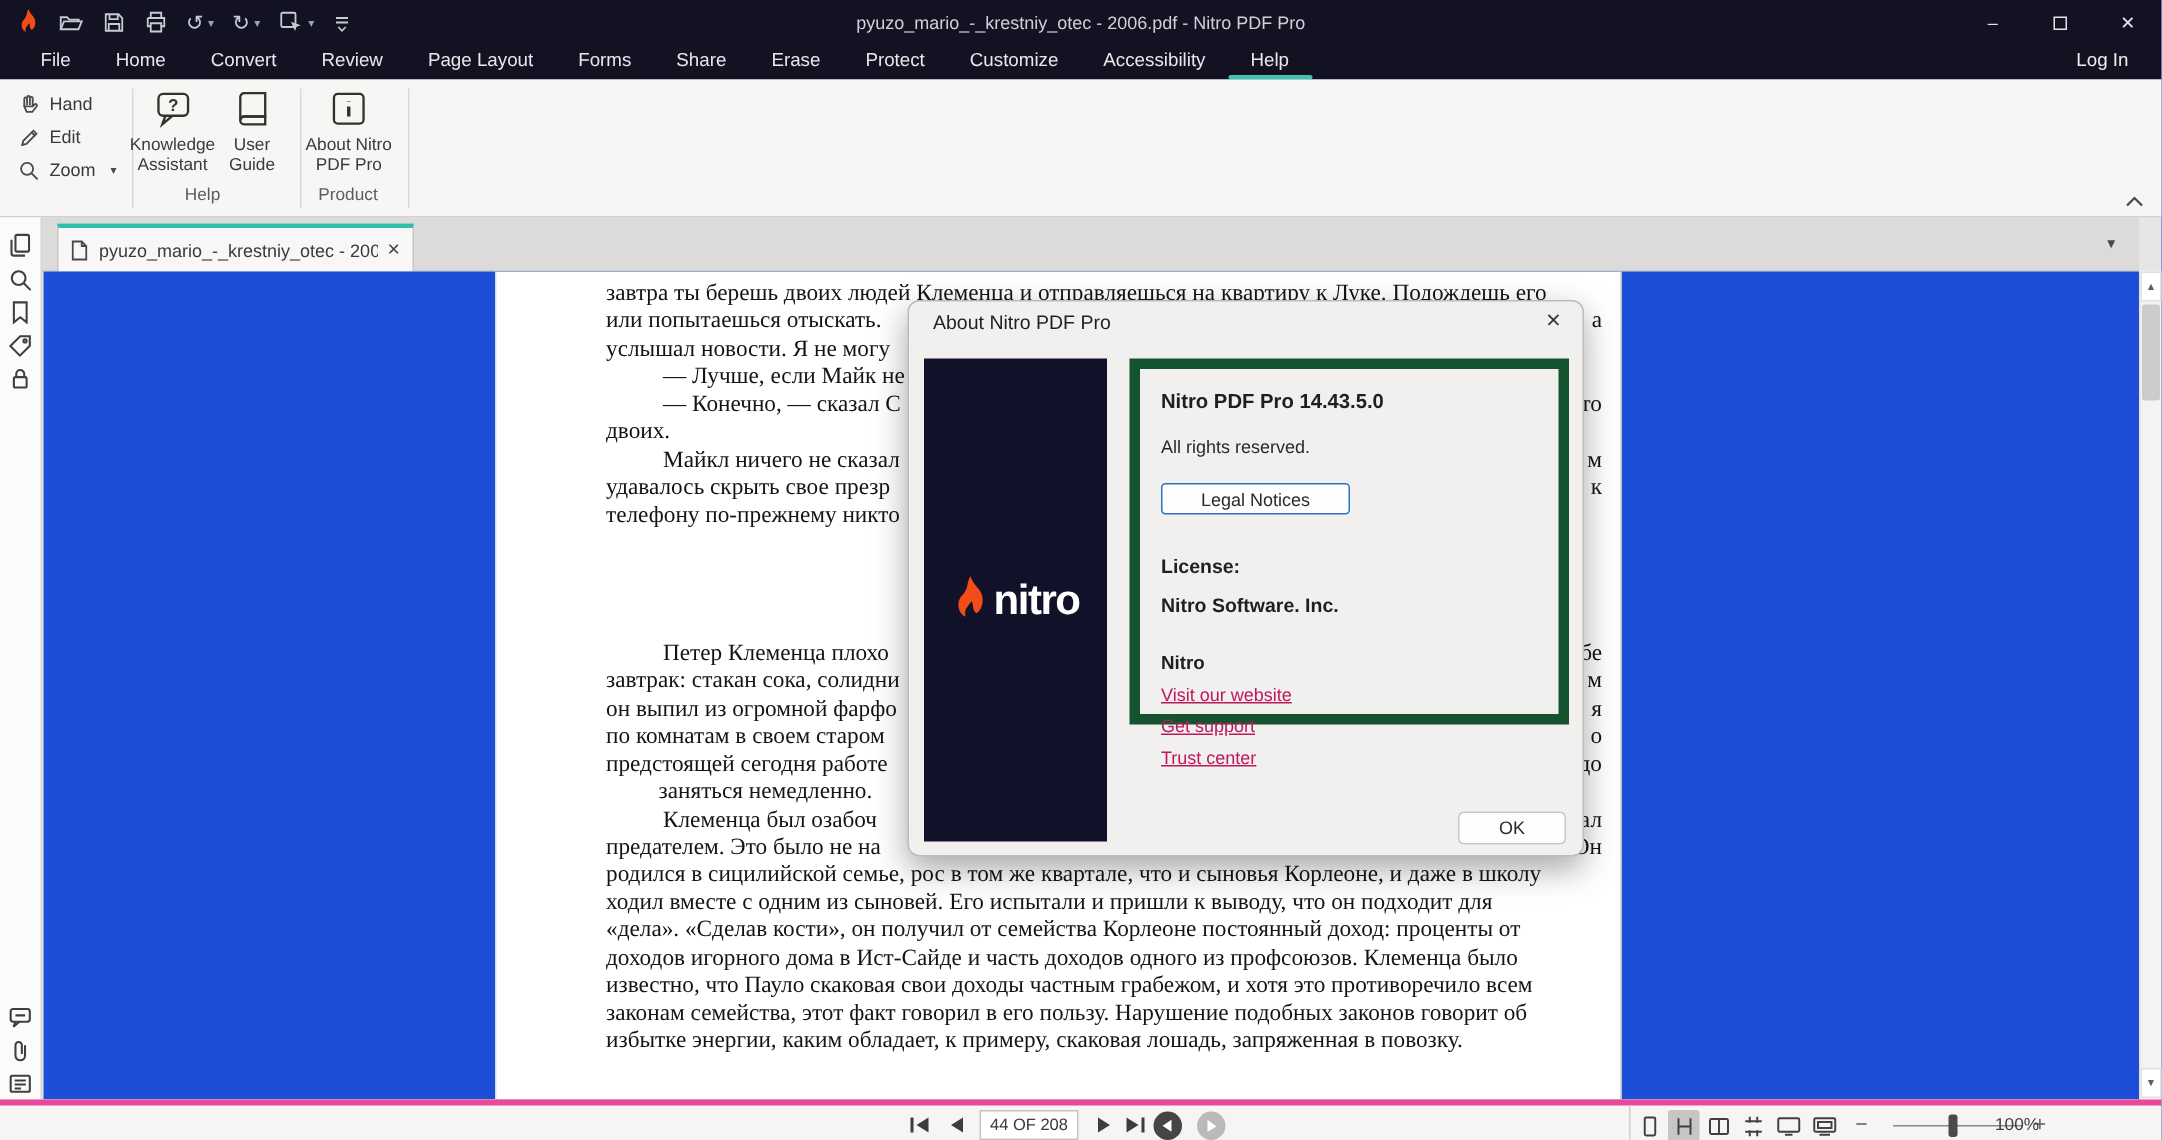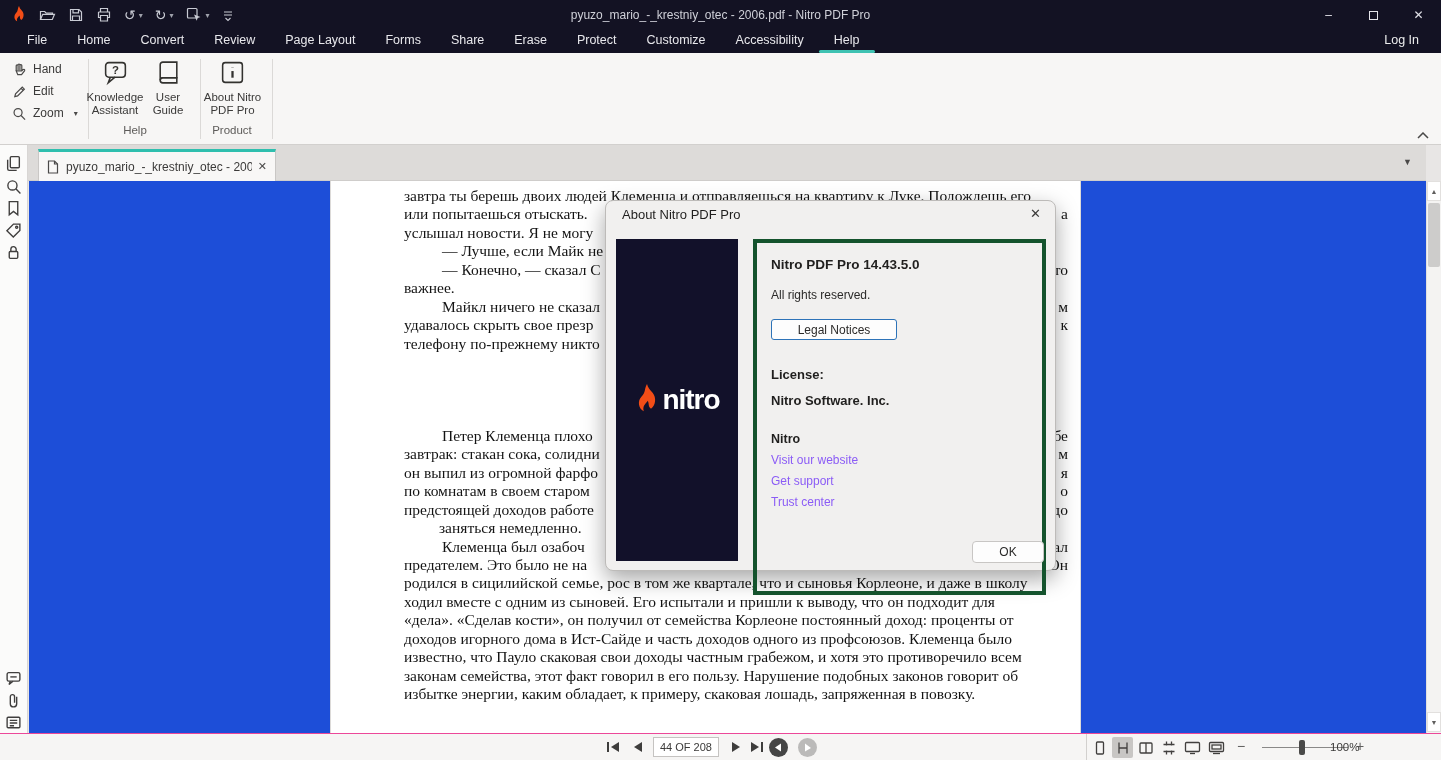--- a/index.html
+++ b/index.html
@@ -63,34 +63,34 @@
   .scroll-arrow { position:absolute; left:0; width:14px; height:20px; background:#ffffff; color:#5f5e5d; font-size:7px; display:flex; align-items:center; justify-content:center; border:1px solid #e2e0de; }
   #scroll-thumb { position:absolute; left:1px; top:22px; width:12px; height:64px; background:#cdcccb; border-radius:2px; }
 
   
   #about-dialog { left:605px; top:200px; width:451px; height:371px; background:#f1f0ef; border:1px solid #bdbbb9; border-radius:8px; box-shadow:0 8px 22px rgba(0,0,0,0.35); }
   #dialog-title { position:absolute; left:16px; top:6px; font-size:13px; color:#201f1e; }
   #dialog-close { position:absolute; right:14px; top:5px; font-size:13px; color:#3b3a39; }
   #logo-panel { position:absolute; left:10px; top:38px; width:122px; height:322px; background:#12112a; display:flex; align-items:center; justify-content:center; }
   .nitro-wordmark { display:flex; align-items:center; }
   .nitro-wordmark span { color:#ffffff; font-size:28px; font-weight:700; letter-spacing:-1px; margin-left:2px; }
-  #info-panel { position:absolute; left:147px; top:38px; width:293px; height:356px; border:4px solid #14532d; padding:14px 12px 0 14px; }
+  #info-panel { position:absolute; left:147px; top:38px; width:293px; height:244px; border:7px solid #14532d; padding:14px 12px 0 14px; }
   #dlg-version { font-size:13.5px; font-weight:700; color:#201f1e; }
   .dlg-copy { font-size:12px; color:#2b2a29; line-height:14px; margin-top:4px; }
   .dlg-copy:first-of-type { margin-top:6px; }
   #legal-btn { position:absolute; left:14px; top:76px; width:126px; height:21px; background:#fdfdfd; border:1px solid #2d73b8; border-radius:3px; font-size:12px; color:#2b2a29; display:flex; align-items:center; justify-content:center; }
   #dlg-license-label { position:absolute; left:14px; top:124px; font-size:13px; font-weight:700; color:#201f1e; }
   #dlg-license-value { position:absolute; left:14px; top:150px; font-size:13px; font-weight:700; color:#201f1e; }
   #dlg-company { position:absolute; left:14px; top:189px; font-size:12.5px; font-weight:700; color:#201f1e; }
   #dialog-links { position:absolute; left:14px; top:210px; }
-  .dlink { font-size:12px; color:#8b5cf6; margin-bottom:7px; cursor:pointer; }
+  .dlink { font-size:12px; color:#be185d; text-decoration:underline; margin-bottom:7px; cursor:pointer; }
   #ok-btn { position:absolute; left:366px; top:340px; width:72px; height:22px; background:#fdfdfd; border:1px solid #c8c6c4; border-radius:4px; font-size:12px; color:#2b2a29; display:flex; align-items:center; justify-content:center; }
 
   
-  #statusbar { left:0; top:733px; width:1441px; height:27px; background:#f6f5f4; border-top:1px solid #ec4899; }
+  #statusbar { left:0; top:733px; width:1441px; height:27px; background:#f6f5f4; border-top:4px solid #ec4899; }
   .nav-btn { position:absolute; top:4px; width:18px; height:18px; display:flex; align-items:center; justify-content:center; }
   .nav-btn svg { fill:#3e3d3c; }
   #page-indicator { position:absolute; left:653px; top:3px; width:66px; height:20px; background:#ffffff; border:1px solid #c5c3c1; font-size:11px; color:#3b3a39; display:flex; align-items:center; justify-content:center; }
   .nav-circle { position:absolute; top:4px; width:19px; height:19px; border-radius:50%; display:flex; align-items:center; justify-content:center; }
   .nav-circle svg { fill:#ffffff; }
   #sb-sep { position:absolute; left:1086px; top:0; width:1px; height:27px; background:#d2d0ce; }
   .view-btn { position:absolute; top:3px; width:21px; height:21px; display:flex; align-items:center; justify-content:center; border-radius:2px; }
   .view-btn svg { stroke:#413f3e; fill:none; stroke-width:1.3; }
   .view-btn.selected { background:#c8c6c4; }
   .zoom-sign { position:absolute; top:4px; font-size:14px; color:#5f5e5d; width:14px; text-align:center; }
@@ -300,35 +300,35 @@
   <div id="doc-area" class="abs">
     <div id="page">
       <div id="page-text">
           <div class="pline" style="top: 0px;">завтра ты берешь двоих людей Клеменца и отправляешься на квартиру к Луке. Подождешь его</div>
           <div class="pline" style="top: 18.45px;">или попытаешься отыскать.</div>
           <div class="pfrag" style="top: 18.45px;">а</div>
           <div class="pline" style="top: 36.9px;">услышал новости. Я не могу</div>
           <div class="pline ind" style="top: 55.35px;">— Лучше, если Майк не</div>
           <div class="pline ind" style="top: 73.8px;">— Конечно, — сказал С</div>
           <div class="pfrag" style="top: 73.8px;">то</div>
-          <div class="pline" style="top: 92.25px;">важнее.</div>
+          <div class="pline" style="top: 92.25px;">двоих.</div>
           <div class="pline ind" style="top: 110.7px;">Майкл ничего не сказал</div>
           <div class="pfrag" style="top: 110.7px;">м</div>
           <div class="pline" style="top: 129.15px;">удавалось скрыть свое презр</div>
           <div class="pfrag" style="top: 129.15px;">к</div>
           <div class="pline" style="top: 147.6px;">телефону по-прежнему никто</div>
           <div class="pline ind" style="top: 239.85px;">Петер Клеменца плохо</div>
           <div class="pfrag" style="top: 239.85px;">бе</div>
           <div class="pline" style="top: 258.3px;">завтрак: стакан сока, солидни</div>
           <div class="pfrag" style="top: 258.3px;">м</div>
           <div class="pline" style="top: 276.75px;">он выпил из огромной фарфо</div>
           <div class="pfrag" style="top: 276.75px;">я</div>
           <div class="pline" style="top: 295.2px;">по комнатам в своем старом</div>
           <div class="pfrag" style="top: 295.2px;">о</div>
-          <div class="pline" style="top: 313.65px;">предстоящей доходов работе</div>
+          <div class="pline" style="top: 313.65px;">предстоящей сегодня работе</div>
           <div class="pfrag" style="top: 313.65px;">до</div>
           <div class="pline" style="top: 332.1px; margin-left: 35px;">заняться немедленно.</div>
           <div class="pline ind" style="top: 350.55px;">Клеменца был озабоч</div>
           <div class="pfrag" style="top: 350.55px;">ал</div>
           <div class="pline" style="top: 369px;">предателем. Это было не на</div>
           <div class="pfrag" style="top: 369px;">Он</div>
           <div class="pline" style="top: 387.45px;">родился в сицилийской семье, рос в том же квартале, что и сыновья Корлеоне, и даже в школу</div>
           <div class="pline" style="top: 405.9px;">ходил вместе с одним из сыновей. Его испытали и пришли к выводу, что он подходит для</div>
           <div class="pline" style="top: 424.35px;">«дела». «Сделав кости», он получил от семейства Корлеоне постоянный доход: проценты от</div>
           <div class="pline" style="top: 442.8px;">доходов игорного дома в Ист-Сайде и часть доходов одного из профсоюзов. Клеменца было</div>

